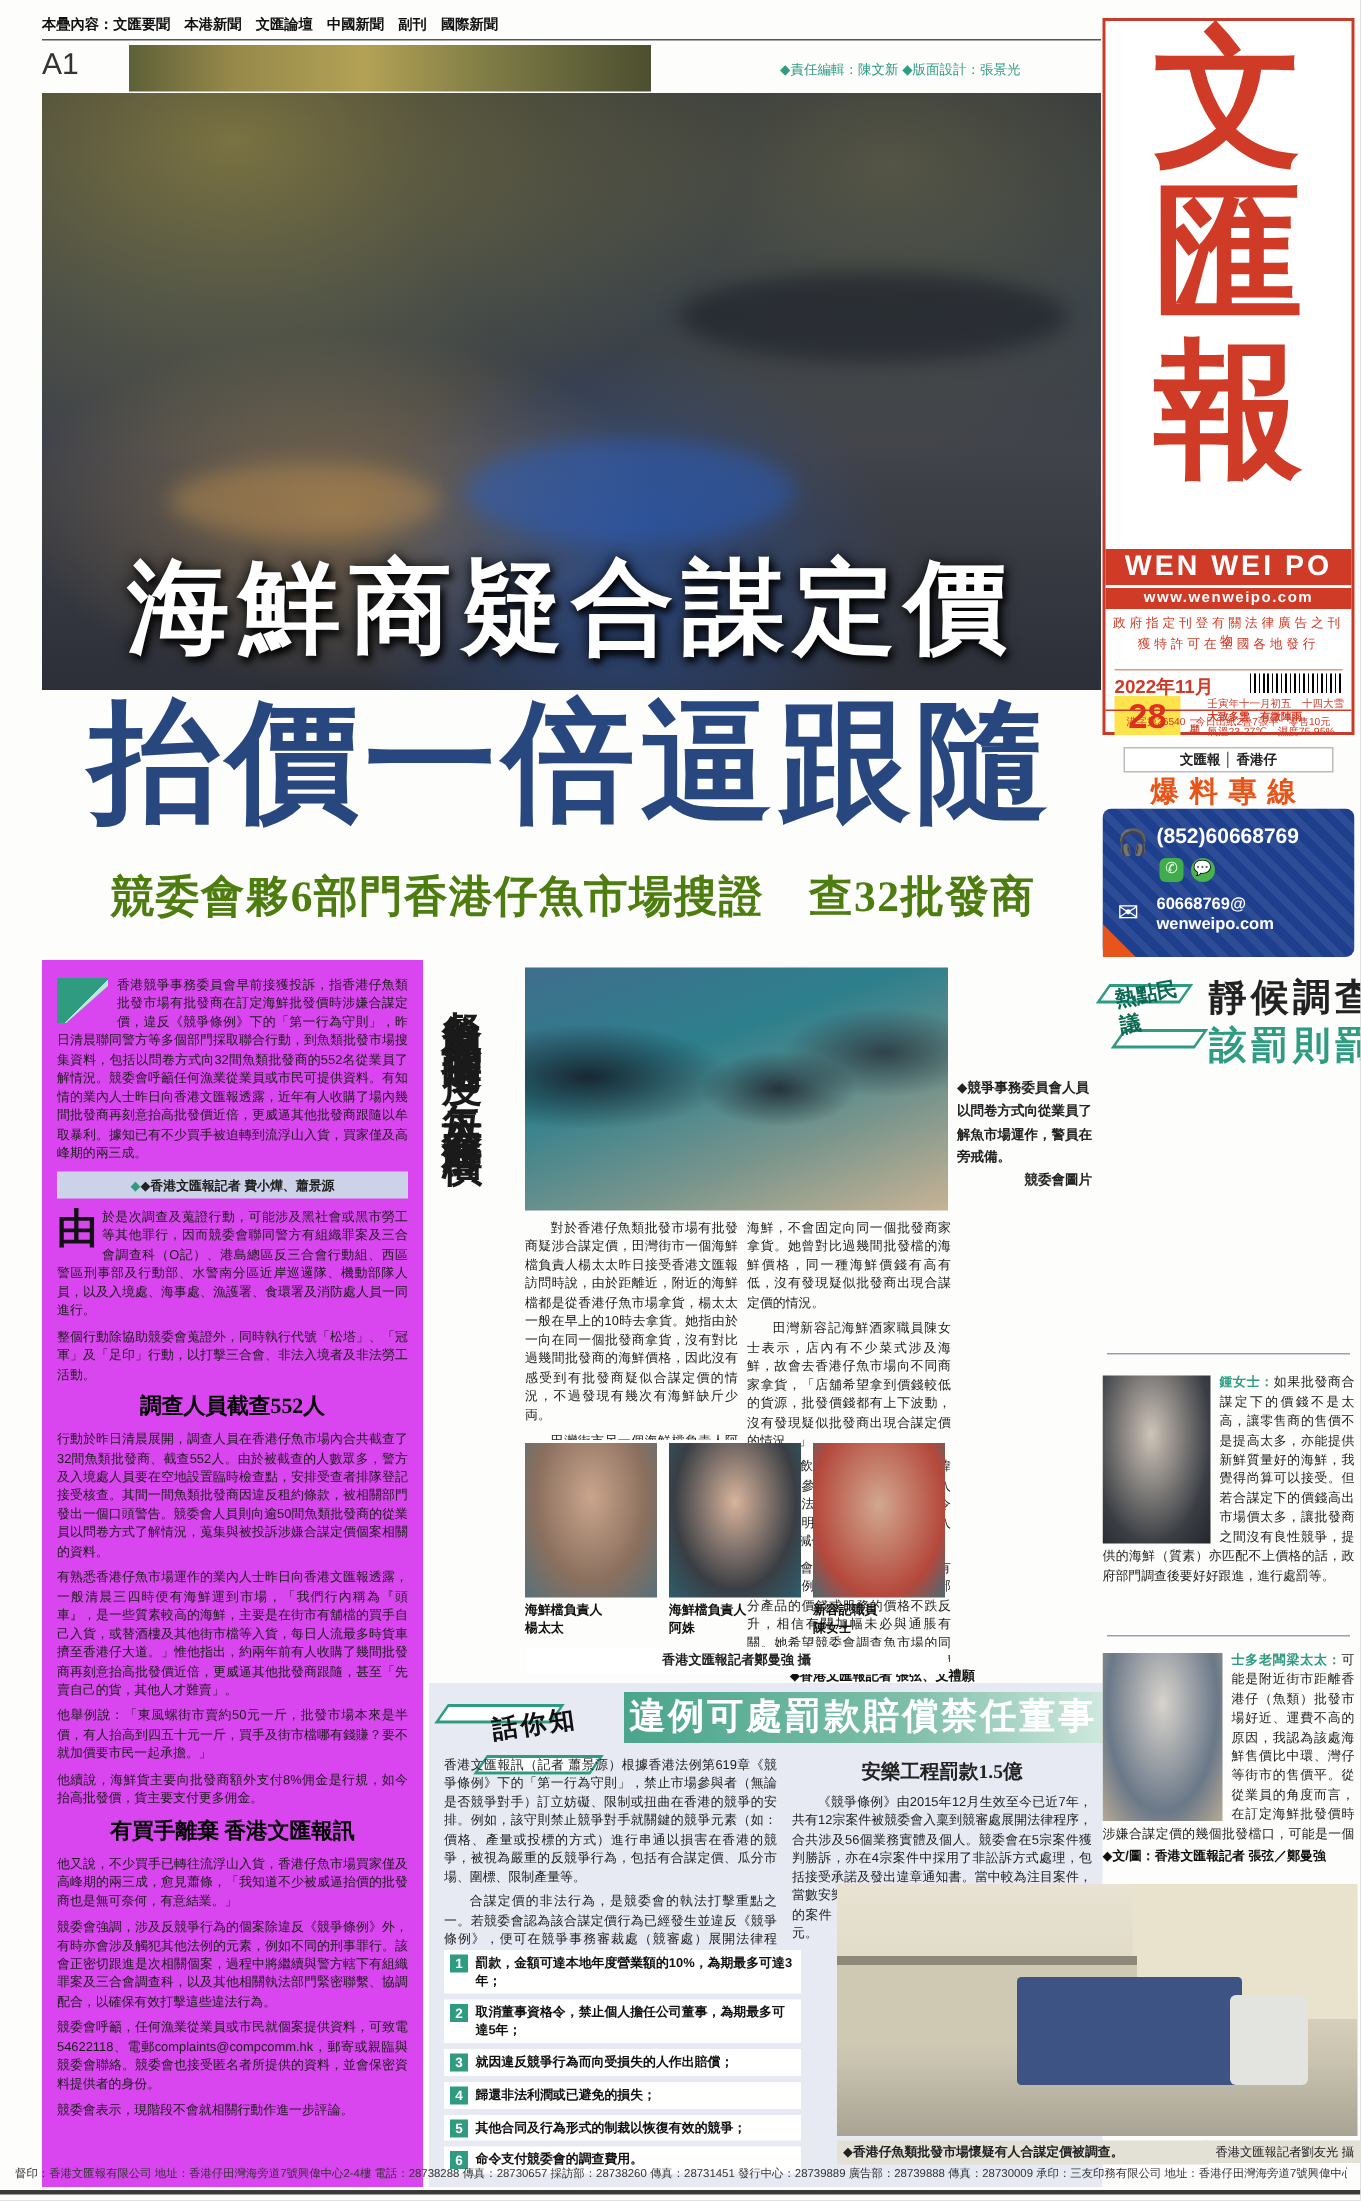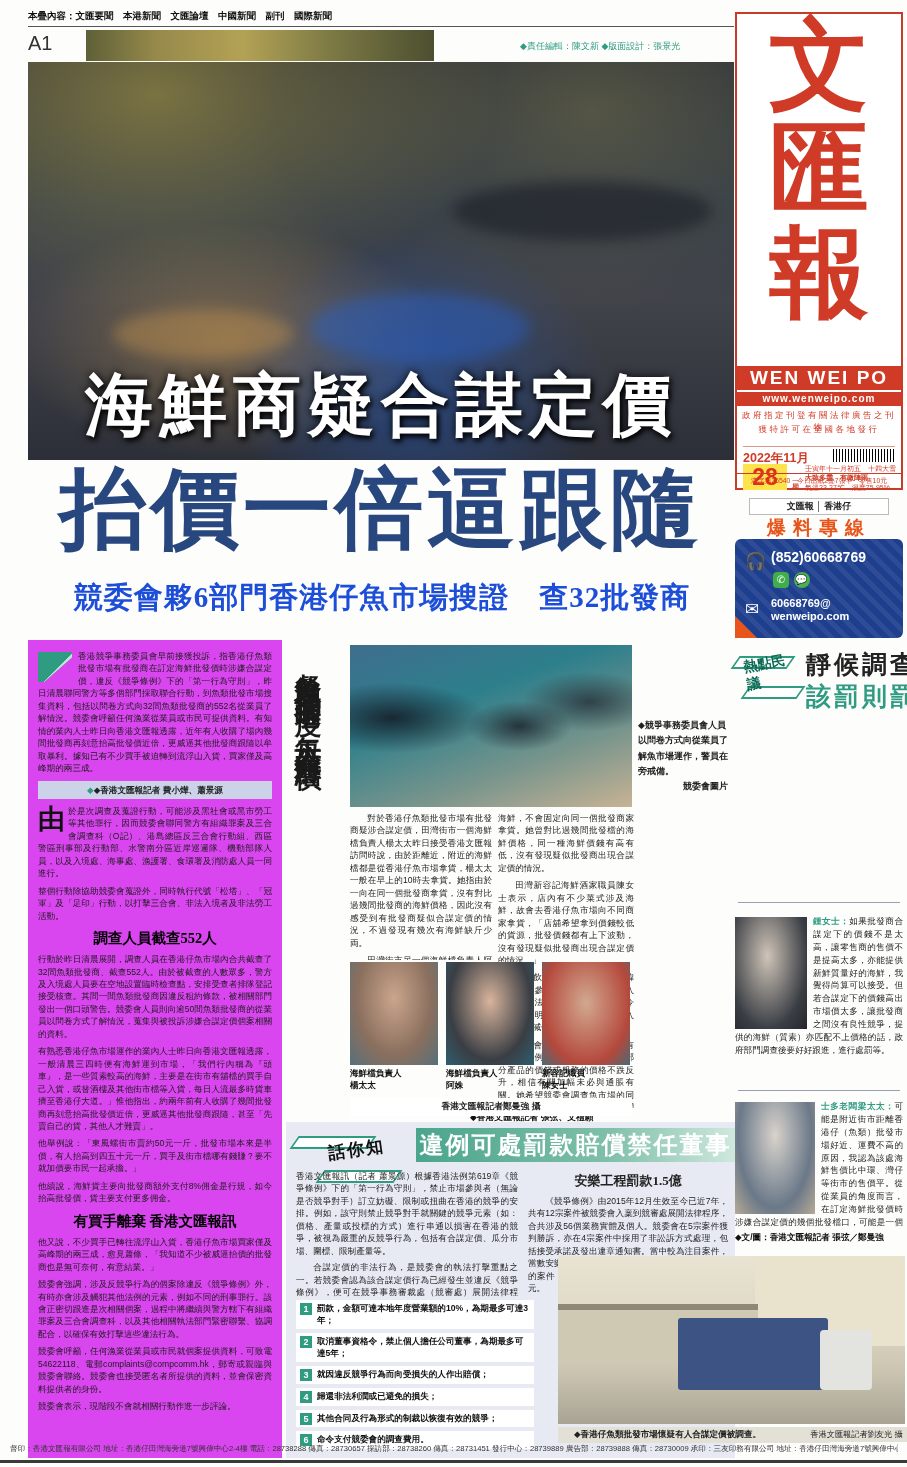--- a/index.html
+++ b/index.html
@@ -74,21 +74,21 @@
        radial-gradient(ellipse at 28% 70%,rgba(195,150,85,.45),rgba(0,0,0,0) 30%),
        linear-gradient(180deg,#242b38 0%,#2e3847 35%,#41434a 60%,#2c2f38 100%);}
   .blob{position:absolute;border-radius:50%;filter:blur(7px);}
   #heroCap{left:428px;top:80px;width:296px;color:#fff;font-size:9.5px;line-height:1.6;
            text-shadow:0 1px 3px rgba(0,0,0,.95);font-weight:bold;}
   #heroCap .cr{display:block;text-align:right;}
   #h1line{left:32px;top:360px;width:698px;text-align:center;font-size:68px;font-weight:bold;color:#fff;
           letter-spacing:6px;text-shadow:0 0 10px rgba(0,0,0,.85),2px 3px 5px rgba(0,0,0,.9);}
   #h2line{left:28px;top:462px;width:706px;text-align:center;font-size:88px;font-weight:bold;color:#27477e;
           letter-spacing:4px;line-height:1.1;}
-  #h3line{left:36px;top:578px;width:692px;text-align:center;font-size:29px;font-weight:bold;color:#1d4ed8;letter-spacing:1px;}
+  #h3line{left:36px;top:578px;width:692px;text-align:center;font-size:29px;font-weight:bold;color:#4d7c0f;letter-spacing:1px;}
 
   
   #leftcol{left:28px;top:640px;width:254px;height:818px;background:#d946ef;box-sizing:border-box;
            padding:10px 10px 6px 10px;overflow:hidden;font-size:8.6px;line-height:1.45;color:#1c1c1c;}
   #leadDeco{float:left;width:34px;height:30px;margin:2px 6px 2px 0;background:#2f9c82;
             clip-path:polygon(0 0,100% 0,100% 18%,18% 100%,0 100%);
             background-image:linear-gradient(135deg,#2f9c82 55%,#bfe4da 55%);}
   #leftcol p{margin:0 0 5px 0;}
   .byline{background:#ccd3e8;text-align:center;font-weight:bold;padding:3px 0;margin:6px 0;color:#222;}
   .byline .gd,.gd{color:#2f9c82;}
@@ -142,21 +142,21 @@
 
   
   #bottomPhoto{left:558px;top:1256px;width:347px;height:168px;overflow:hidden;
      background:linear-gradient(180deg,#e8e3d2 0%,#ded8c4 40%,#c9c3b0 70%,#a9a394 100%);}
   #bp-shed{position:absolute;left:0;top:48px;width:200px;height:54px;background:#cfc9b4;
            border-top:6px solid #8e8878;}
   #bp-truck{position:absolute;left:120px;top:62px;width:150px;height:72px;background:#3c5383;border-radius:3px;}
   #bp-cab{position:absolute;left:262px;top:74px;width:52px;height:60px;background:#e3e3e0;border-radius:4px;}
   #bp-bldg{position:absolute;right:0;top:0;width:150px;height:90px;background:#e9e2cd;}
   #bp-caption{left:558px;top:1427px;width:240px;background:#e3e0d6;font-size:8.6px;font-weight:bold;
-              padding:2px 16px;color:#222;}
+              padding:2px 4px;color:#222;}
   #bp-credit{left:802px;top:1427px;width:103px;background:#e3e0d6;font-size:8.2px;
              padding:2px 3px;color:#222;text-align:center;}
 
   
   #voicesTag{left:735px;top:648px;width:64px;height:56px;}
   #voicesTag .tagline{width:52px;}
   #voicesTag .t1{left:0;top:8px;}
   #voicesTag .t2{left:10px;top:38px;}
   #voicesTagText{position:absolute;left:10px;top:6px;font-size:14px;font-weight:bold;color:#0c6a55;
                  transform:rotate(-10deg);line-height:1.3;}
@@ -271,21 +271,21 @@
     <p>對於香港仔魚類批發市場有批發商疑涉合謀定價，田灣街市一個海鮮檔負責人楊太太昨日接受香港文匯報訪問時說，由於距離近，附近的海鮮檔都是從香港仔魚市場拿貨，楊太太一般在早上的10時去拿貨。她指由於一向在同一個批發商拿貨，沒有對比過幾間批發商的海鮮價格，因此沒有感受到有批發商疑似合謀定價的情況，不過發現有幾次有海鮮缺斤少両。</p>
     <p>田灣街市另一個海鮮檔負責人阿姝則表示，自己拿貨很重視質量，當天會看過幾個檔口的海鮮，再選擇購買自己認為更好的</p>
   </div>
   <div class="abs midcol just" style="left:498px;top:812px;width:136px;height:296px;overflow:hidden">
     <p style="text-indent:0">海鮮，不會固定向同一個批發商家拿貨。她曾對比過幾間批發檔的海鮮價格，同一種海鮮價錢有高有低，沒有發現疑似批發商出現合謀定價的情況。</p>
     <p>田灣新容記海鮮酒家職員陳女士表示，店內有不少菜式涉及海鮮，故會去香港仔魚市場向不同商家拿貨，「店舖希望拿到價錢較低的貨源，批發價錢都有上下波動，沒有發現疑似批發商出現合謀定價的情況。」</p>
     <p>稻苗飲食專業學會會長徐汶緯促請政府參考蔬菜統營處或肉類入口商的做法，每天公布來貨價，令價格更透明，讓市民按自己需要入貨，有助減低價格壟斷的問題。</p>
     <p>立法會議員江玉歡表示，自有《競爭條例》後，不少市民發現部分產品的價錢或服務的價格不跌反升，相信有關加幅未必與通脹有關。她希望競委會調查魚市場的同時，也多加巡視與市民日常生活開銷有關的商舖和服務機構。</p>
 
   </div>
-  <div class="abs" id="midcredit" style="left:470px;top:1112px;width:180px;">◆香港文匯報記者 張弦、文禮願</div>
+  <div class="abs" id="midcredit" style="left:470px;top:1112px;width:180px;text-align:right">◆香港文匯報記者 張弦、文禮願</div>
 
   <div class="abs" style="left:350px;top:962px;width:282px;height:134px">
     <div class="portrait" id="p1" style="left:0"></div>
     <div class="pcap" style="left:0">
       <span>海鮮檔負責人</span><br><span>楊太太</span>
     </div>
     <div class="portrait" id="p2" style="left:96px"></div>
     <div class="pcap" style="left:96px">
       <span>海鮮檔負責人</span><br><span>阿姝</span>
     </div>

